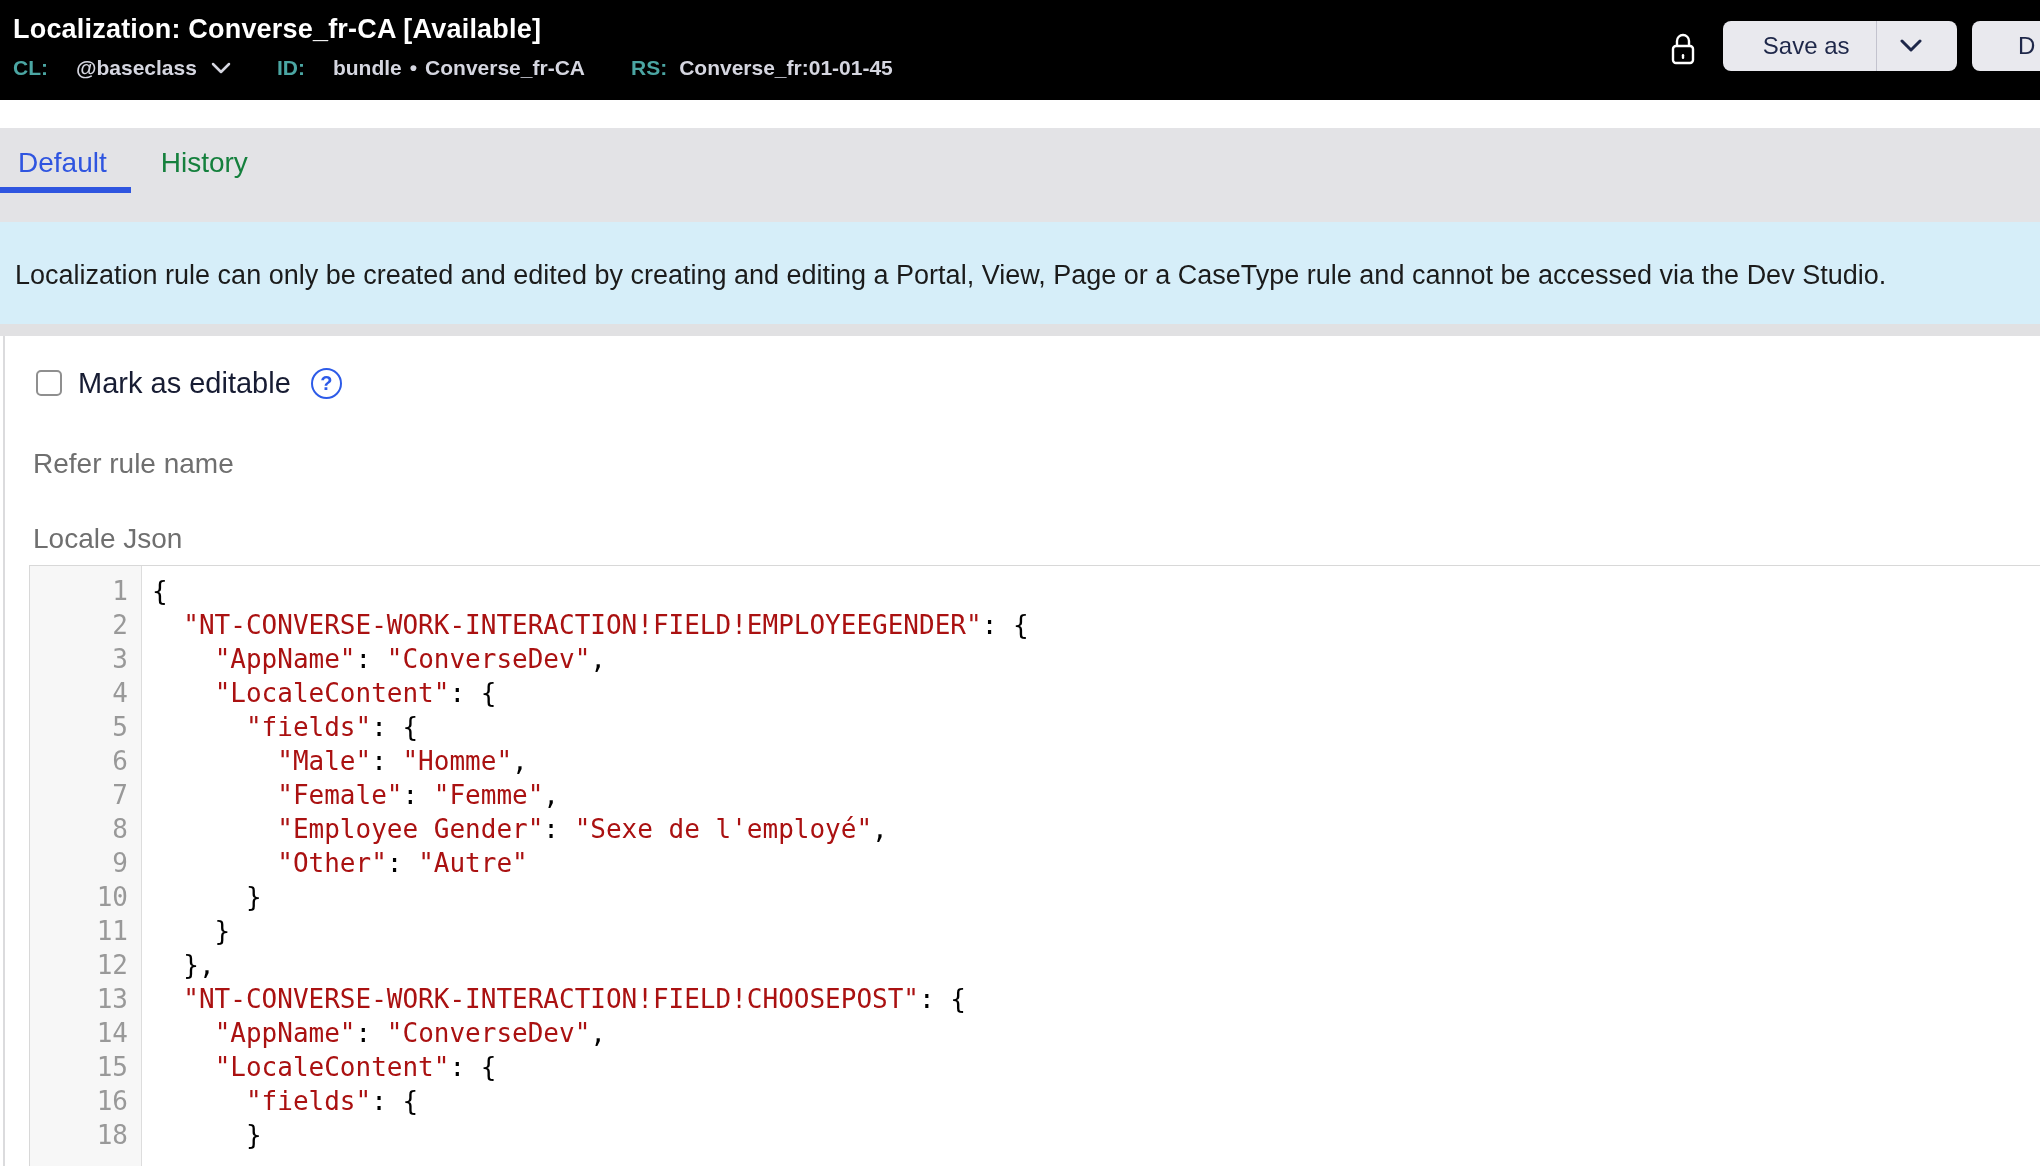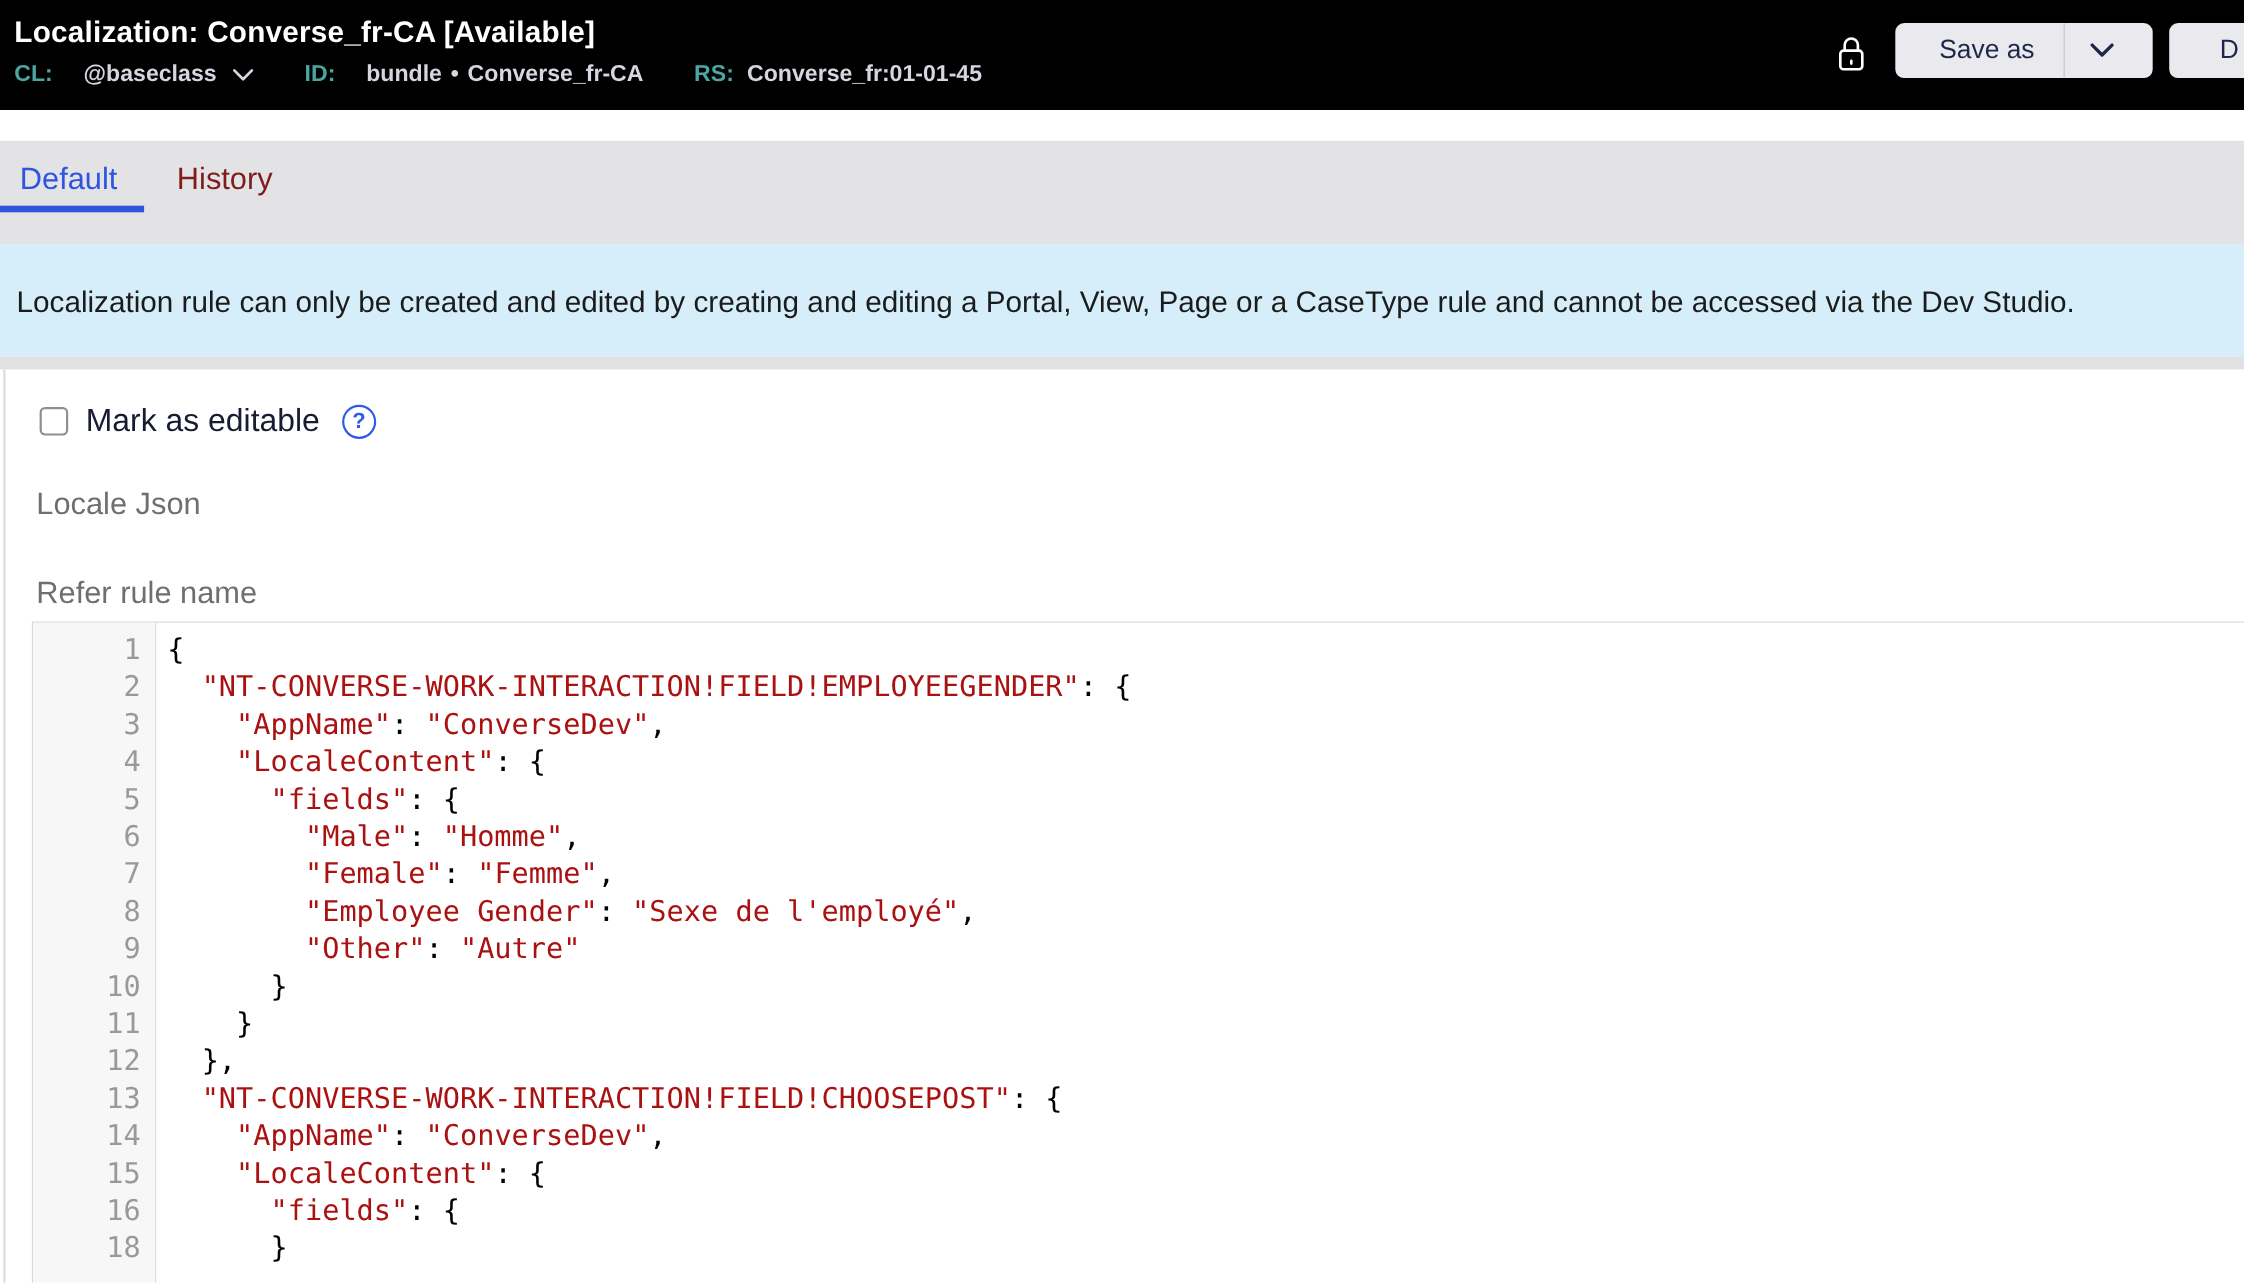--- a/index.html
+++ b/index.html
@@ -28,21 +28,21 @@
              cursor:pointer; }
   .btn-saveas { left:1723px; width:234px; padding:13px; }
   .saveas-label { width:158px; text-align:center; }
   .saveas-divider { width:1px; height:50px; background:#C3C3CE; }
   .saveas-caret { width:75px; display:flex; justify-content:center; align-items:center; }
   .btn-partial { left:1972px; width:170px; padding-left:46px; justify-content:flex-start; }
 
   
   .tab-bar { height:94px; background:#E3E3E6; display:flex; align-items:flex-start;margin-top:28px; }
   .tab { font-size:28px; line-height:33px; padding:18px 24px 8px 18px;
-         border-bottom:6px solid transparent; color:#7f1d1d; cursor:pointer; }
+         border-bottom:6px solid transparent; color:#15803d; cursor:pointer; }
   .tab.active { color:#2F55E0; border-bottom-color:#2F55E0; }
   .tab + .tab { margin-left:6px; padding-left:24px; }
 
   
   .info-banner { height:102px; background:#D6EEF9; padding:38px 16px 0 15px;
                  font-size:27px; color:#1B1B1B; }
 
   .gray-strip { height:12px; background:#E1E1E3; }
 
   
@@ -143,23 +143,23 @@
 <div class="content">
 
   <div class="editable-row">
     <div class="checkbox"></div>
     <span class="editable-label">Mark as editable</span>
     <span class="help-icon">
       <span>?</span>
     </span>
   </div>
 
+  <div class="field-label refer-label">Refer rule name</div>
+
   <div class="field-label locale-label">Locale Json</div>
-
-  <div class="field-label refer-label">Refer rule name</div>
 
   <div class="code-editor">
     <div class="gutter-bg"></div>
     <div class="code-lines">
         <div class="code-line"><span class="gutter-num">1</span><span class="code-text">{</span></div>
         <div class="code-line"><span class="gutter-num">2</span><span class="code-text">  <span class="str">"NT-CONVERSE-WORK-INTERACTION!FIELD!EMPLOYEEGENDER"</span>: {</span></div>
         <div class="code-line"><span class="gutter-num">3</span><span class="code-text">    <span class="str">"AppName"</span>: <span class="str">"ConverseDev"</span>,</span></div>
         <div class="code-line"><span class="gutter-num">4</span><span class="code-text">    <span class="str">"LocaleContent"</span>: {</span></div>
         <div class="code-line"><span class="gutter-num">5</span><span class="code-text">      <span class="str">"fields"</span>: {</span></div>
         <div class="code-line"><span class="gutter-num">6</span><span class="code-text">        <span class="str">"Male"</span>: <span class="str">"Homme"</span>,</span></div>

